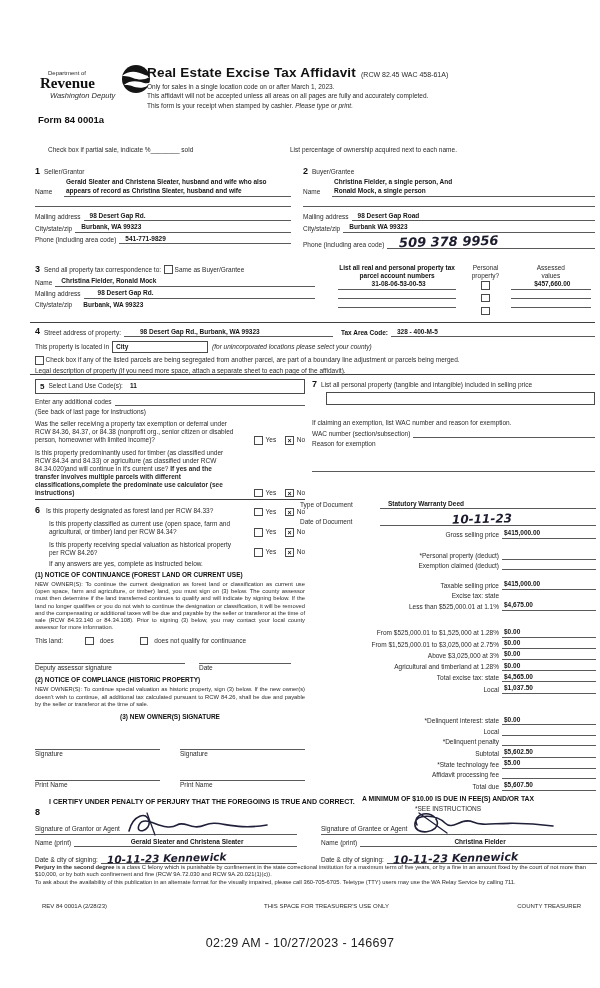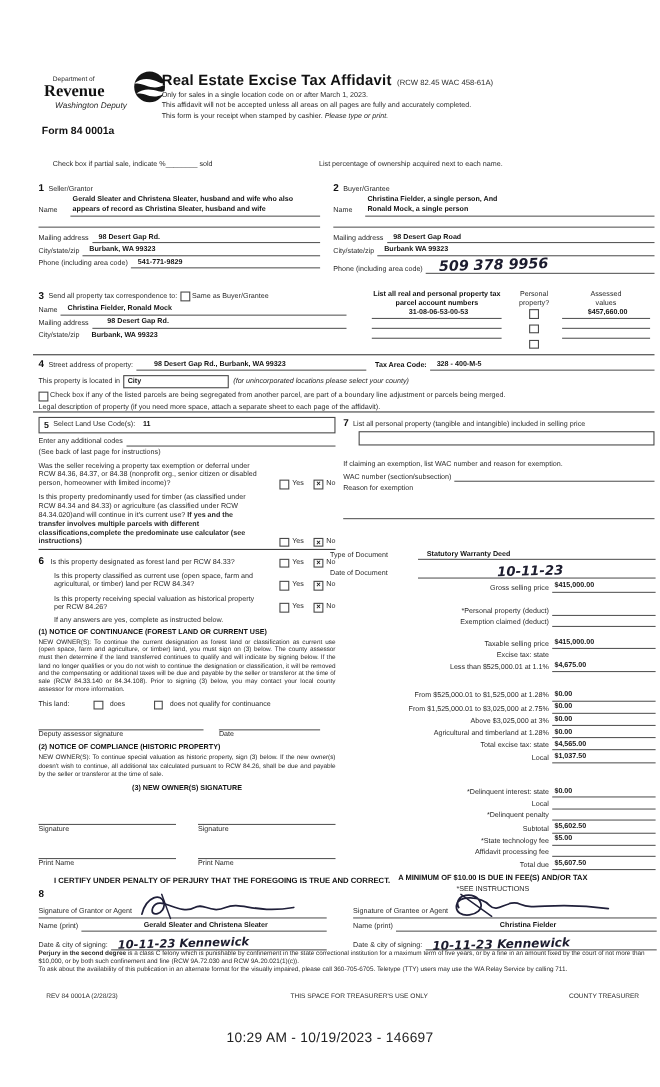--- a/index.html
+++ b/index.html
@@ -494,15 +494,15 @@
     <p class="para" style="margin:0;"><b>Perjury in the second degree</b><span> is a class C felony which is punishable by confinement in the state correctional institution for a maximum term of five years, or by a fine in an amount fixed by the court of not more than $10,000, or by both such confinement and fine (RCW 9A.72.030 and RCW 9A.20.021(1)(c)).</span></p>
     <p class="para" style="margin-top:1px;">To ask about the availability of this publication in an alternate format for the visually impaired, please call 360-705-6705. Teletype (TTY) users may use the WA Relay Service by calling 711.</p>
   </div>
 
   <div class="abs r sm" style="left:30px; top:903px; width:565px; align-items:flex-start;">
     <span style="width:160px; padding-left:12px;">REV 84 0001A (2/28/23)</span>
     <span class="g1 c">THIS SPACE FOR TREASURER'S USE ONLY</span>
     <span style="width:130px; text-align:right; padding-right:14px;">COUNTY TREASURER</span>
   </div>
 
-  <div class="abs c" style="left:0; top:936px; width:600px; font-size:12.5px; color:#222; letter-spacing:0.3px;">10:29 AM - 10/19/2023 - 146697</div>
+  <div class="abs c" style="left:0; top:936px; width:600px; font-size:12.5px; color:#222; letter-spacing:0.3px;">02:29 AM - 10/27/2023 - 146697</div>
 
 </div>
 
 </body></html>

